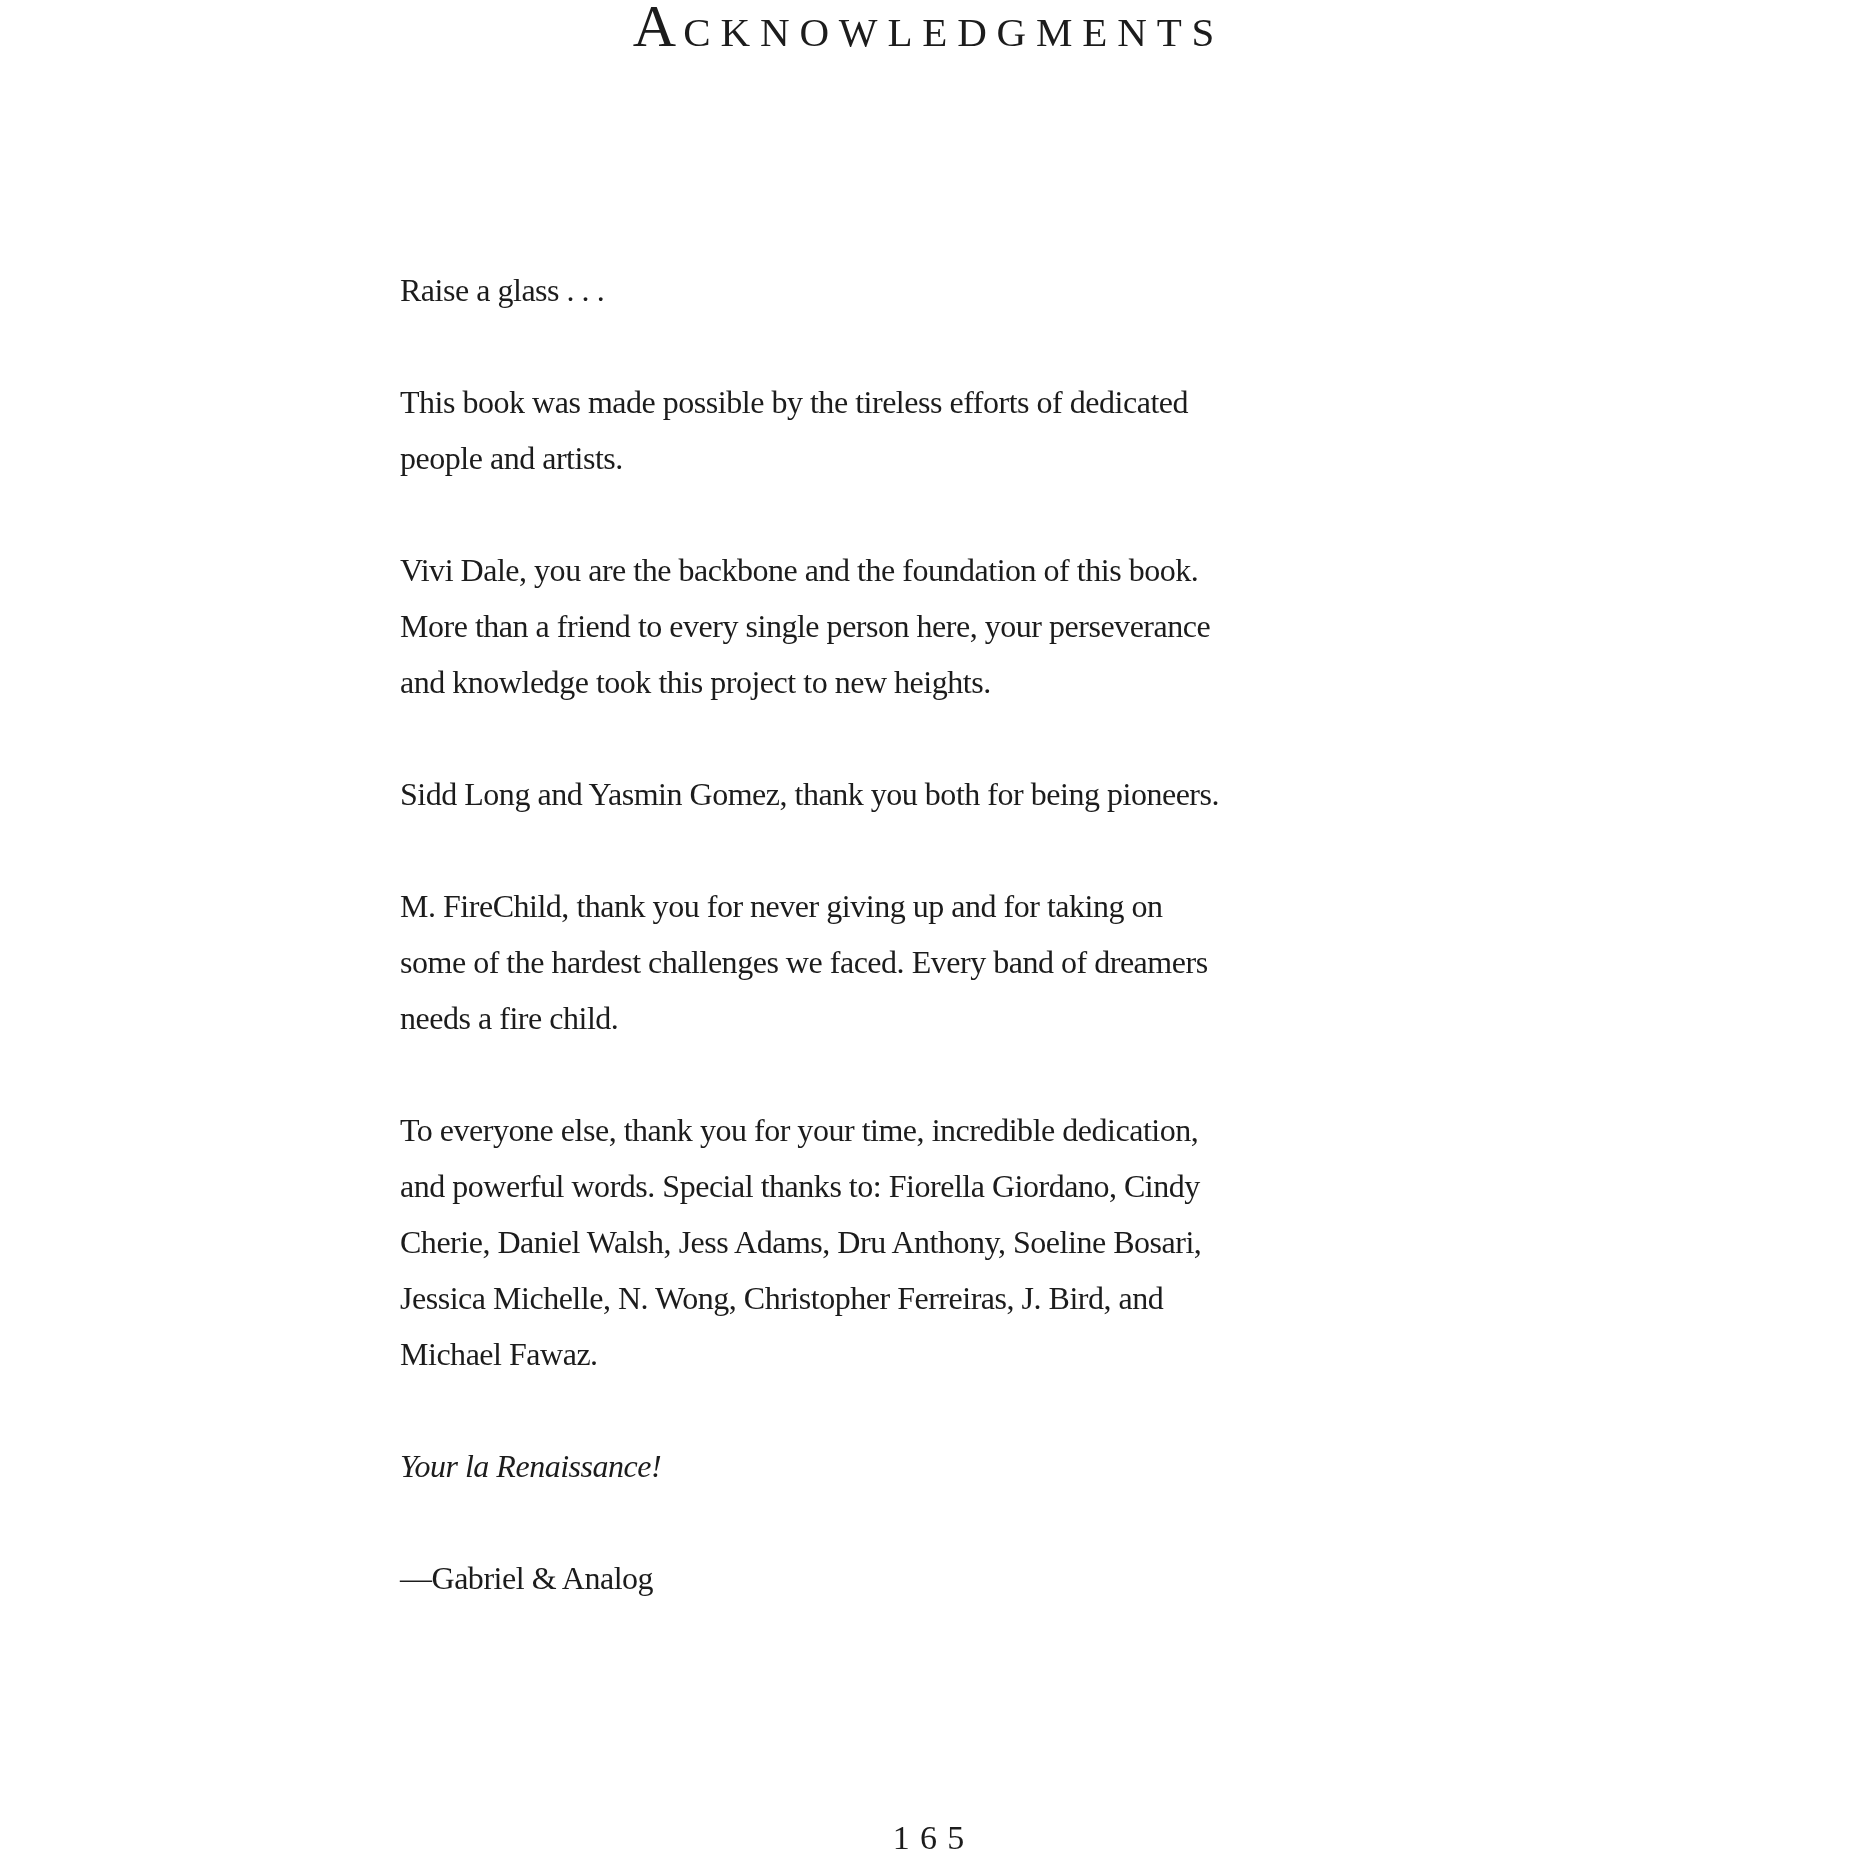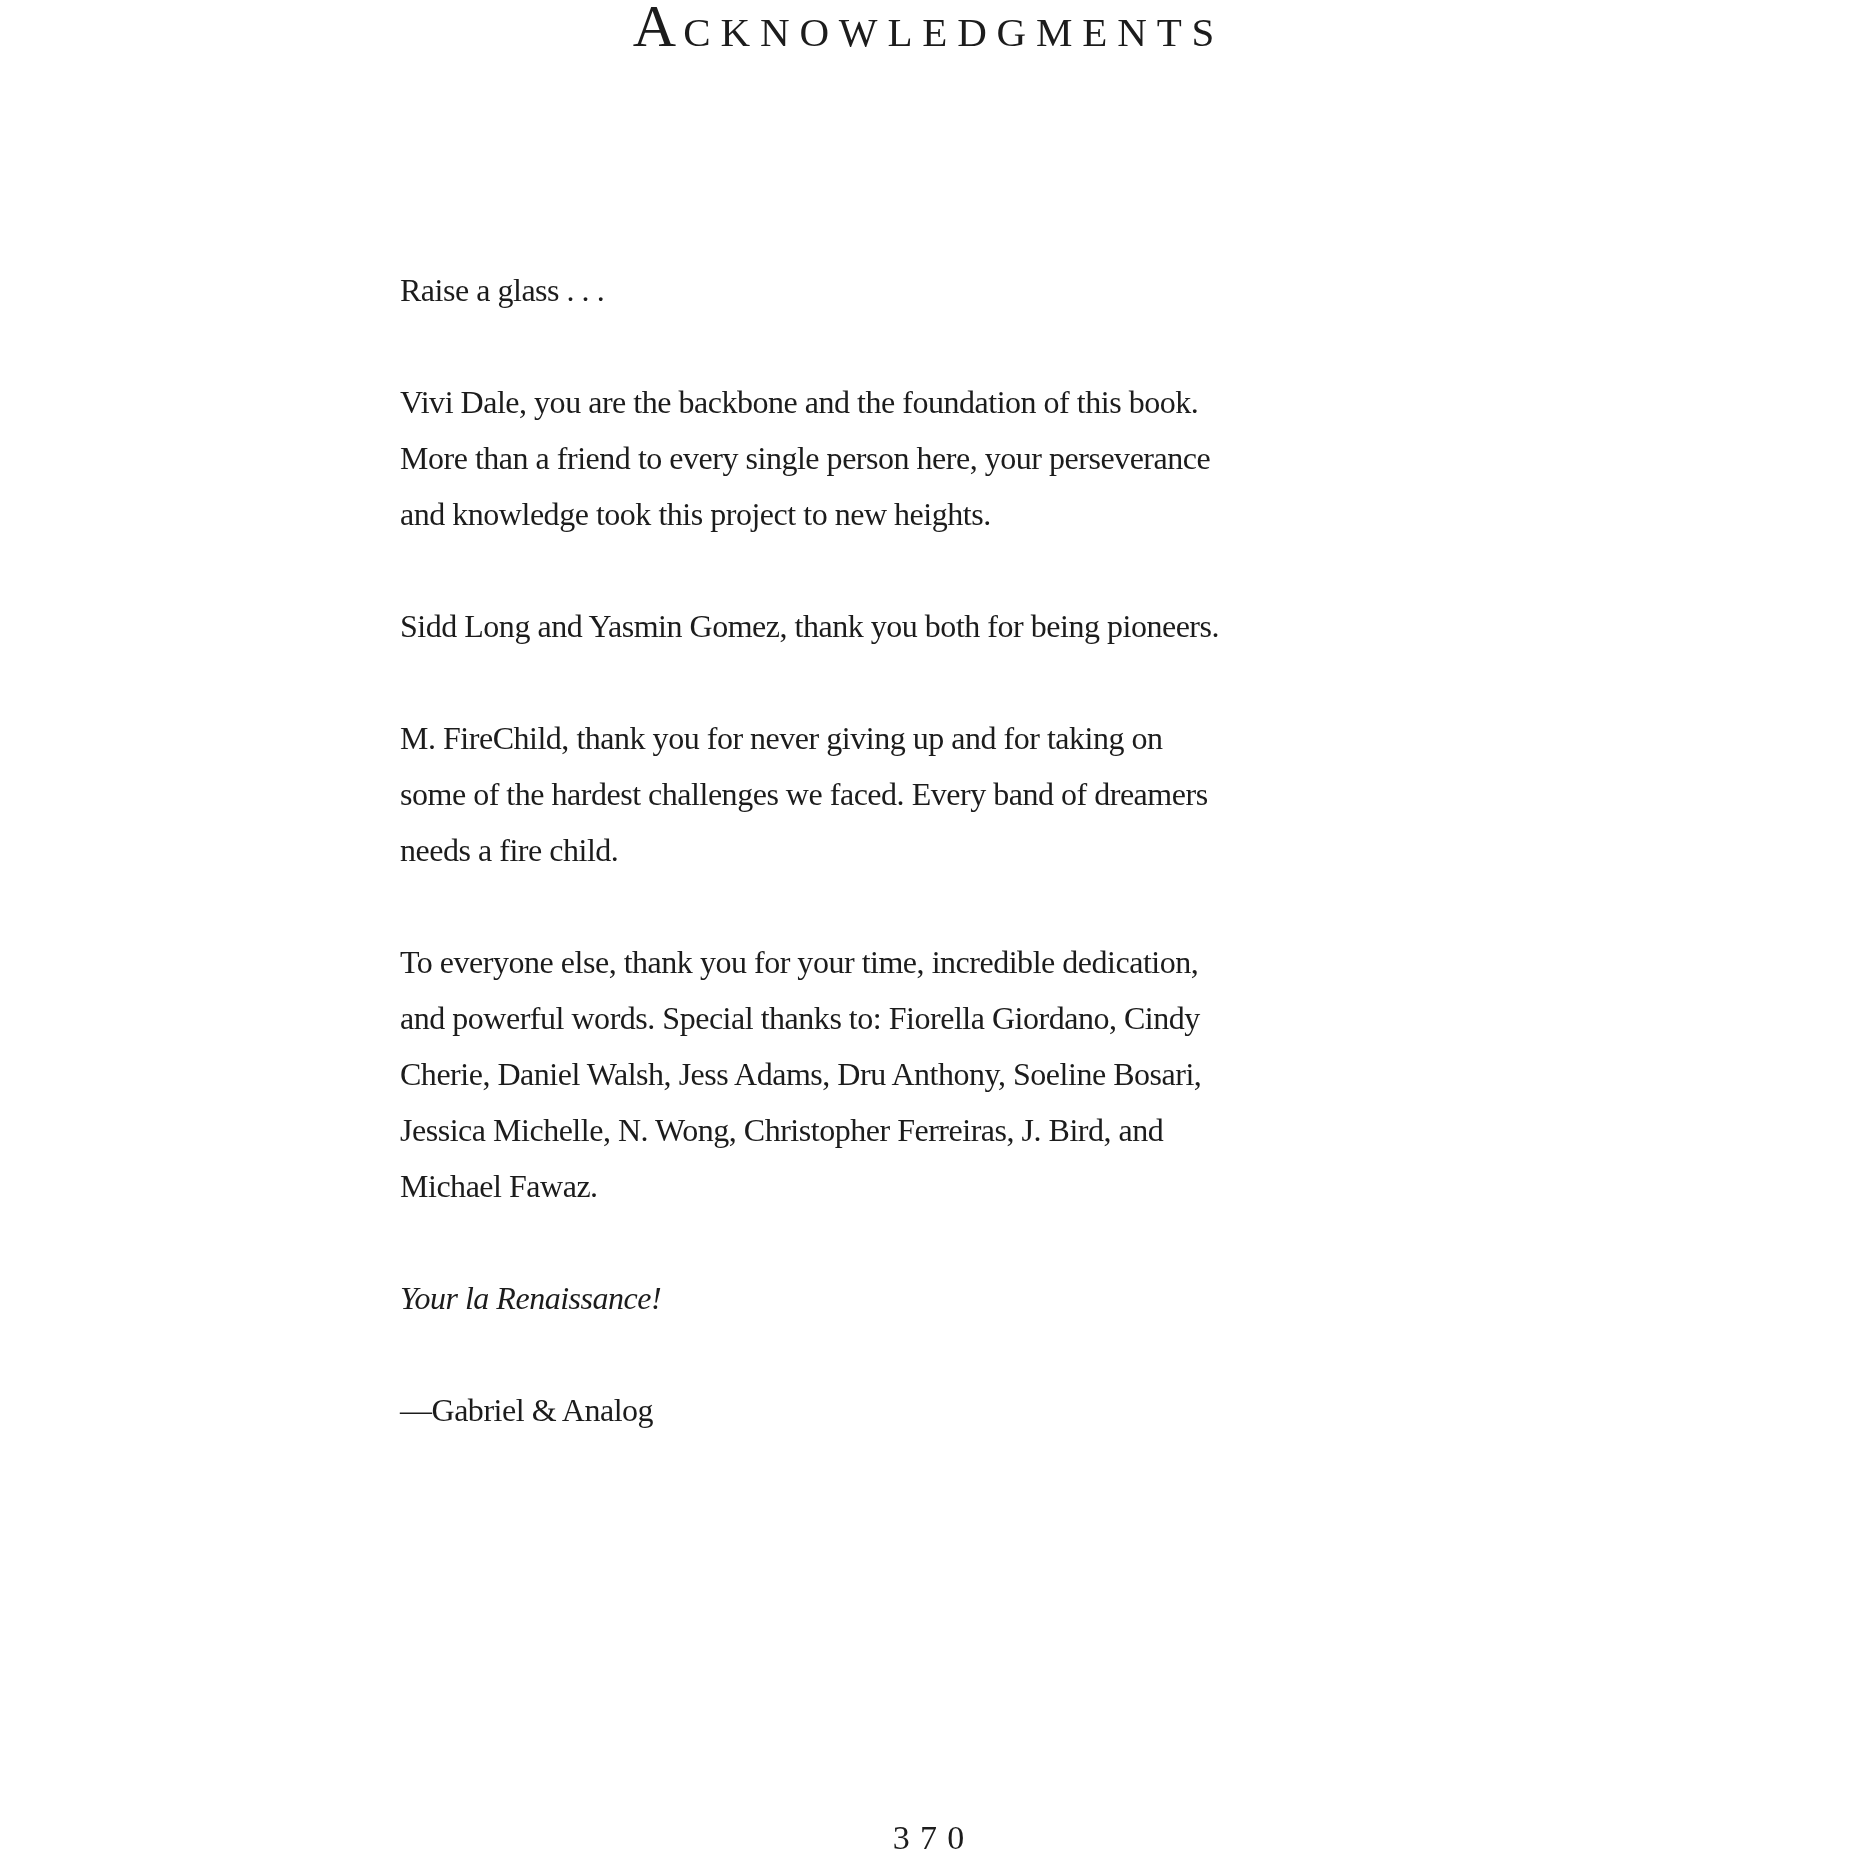--- a/index.html
+++ b/index.html
@@ -67,31 +67,33 @@
 <body style="background: rgb(255, 255, 255); color: rgb(28, 28, 28);">
 
 <div class="page">
 
   <div class="chapter-title">
     <span class="initial">A</span><span>CKNOWLEDGMENTS</span>
   </div>
 
   <div class="content" id="paragraphs">
       <p class="para">Raise a glass . . .</p>
+      <p class="para">This book was made possible by the tireless efforts of dedicated
+people and artists.</p>
       <p class="para">Vivi Dale, you are the backbone and the foundation of this book.
 More than a friend to every single person here, your perseverance
 and knowledge took this project to new heights.</p>
       <p class="para">Sidd Long and Yasmin Gomez, thank you both for being pioneers.</p>
       <p class="para">M. FireChild, thank you for never giving up and for taking on
 some of the hardest challenges we faced. Every band of dreamers
 needs a fire child.</p>
       <p class="para">To everyone else, thank you for your time, incredible dedication,
 and powerful words. Special thanks to: Fiorella Giordano, Cindy
 Cherie, Daniel Walsh, Jess Adams, Dru Anthony, Soeline Bosari,
 Jessica Michelle, N. Wong, Christopher Ferreiras, J. Bird, and
 Michael Fawaz.</p>
       <p class="para italic">Your la Renaissance!</p>
       <p class="para">—Gabriel &amp; Analog</p>
     </div>
 
-  <div class="folio">370</div>
+  <div class="folio">165</div>
 
 </div>
 
 </body></html>

